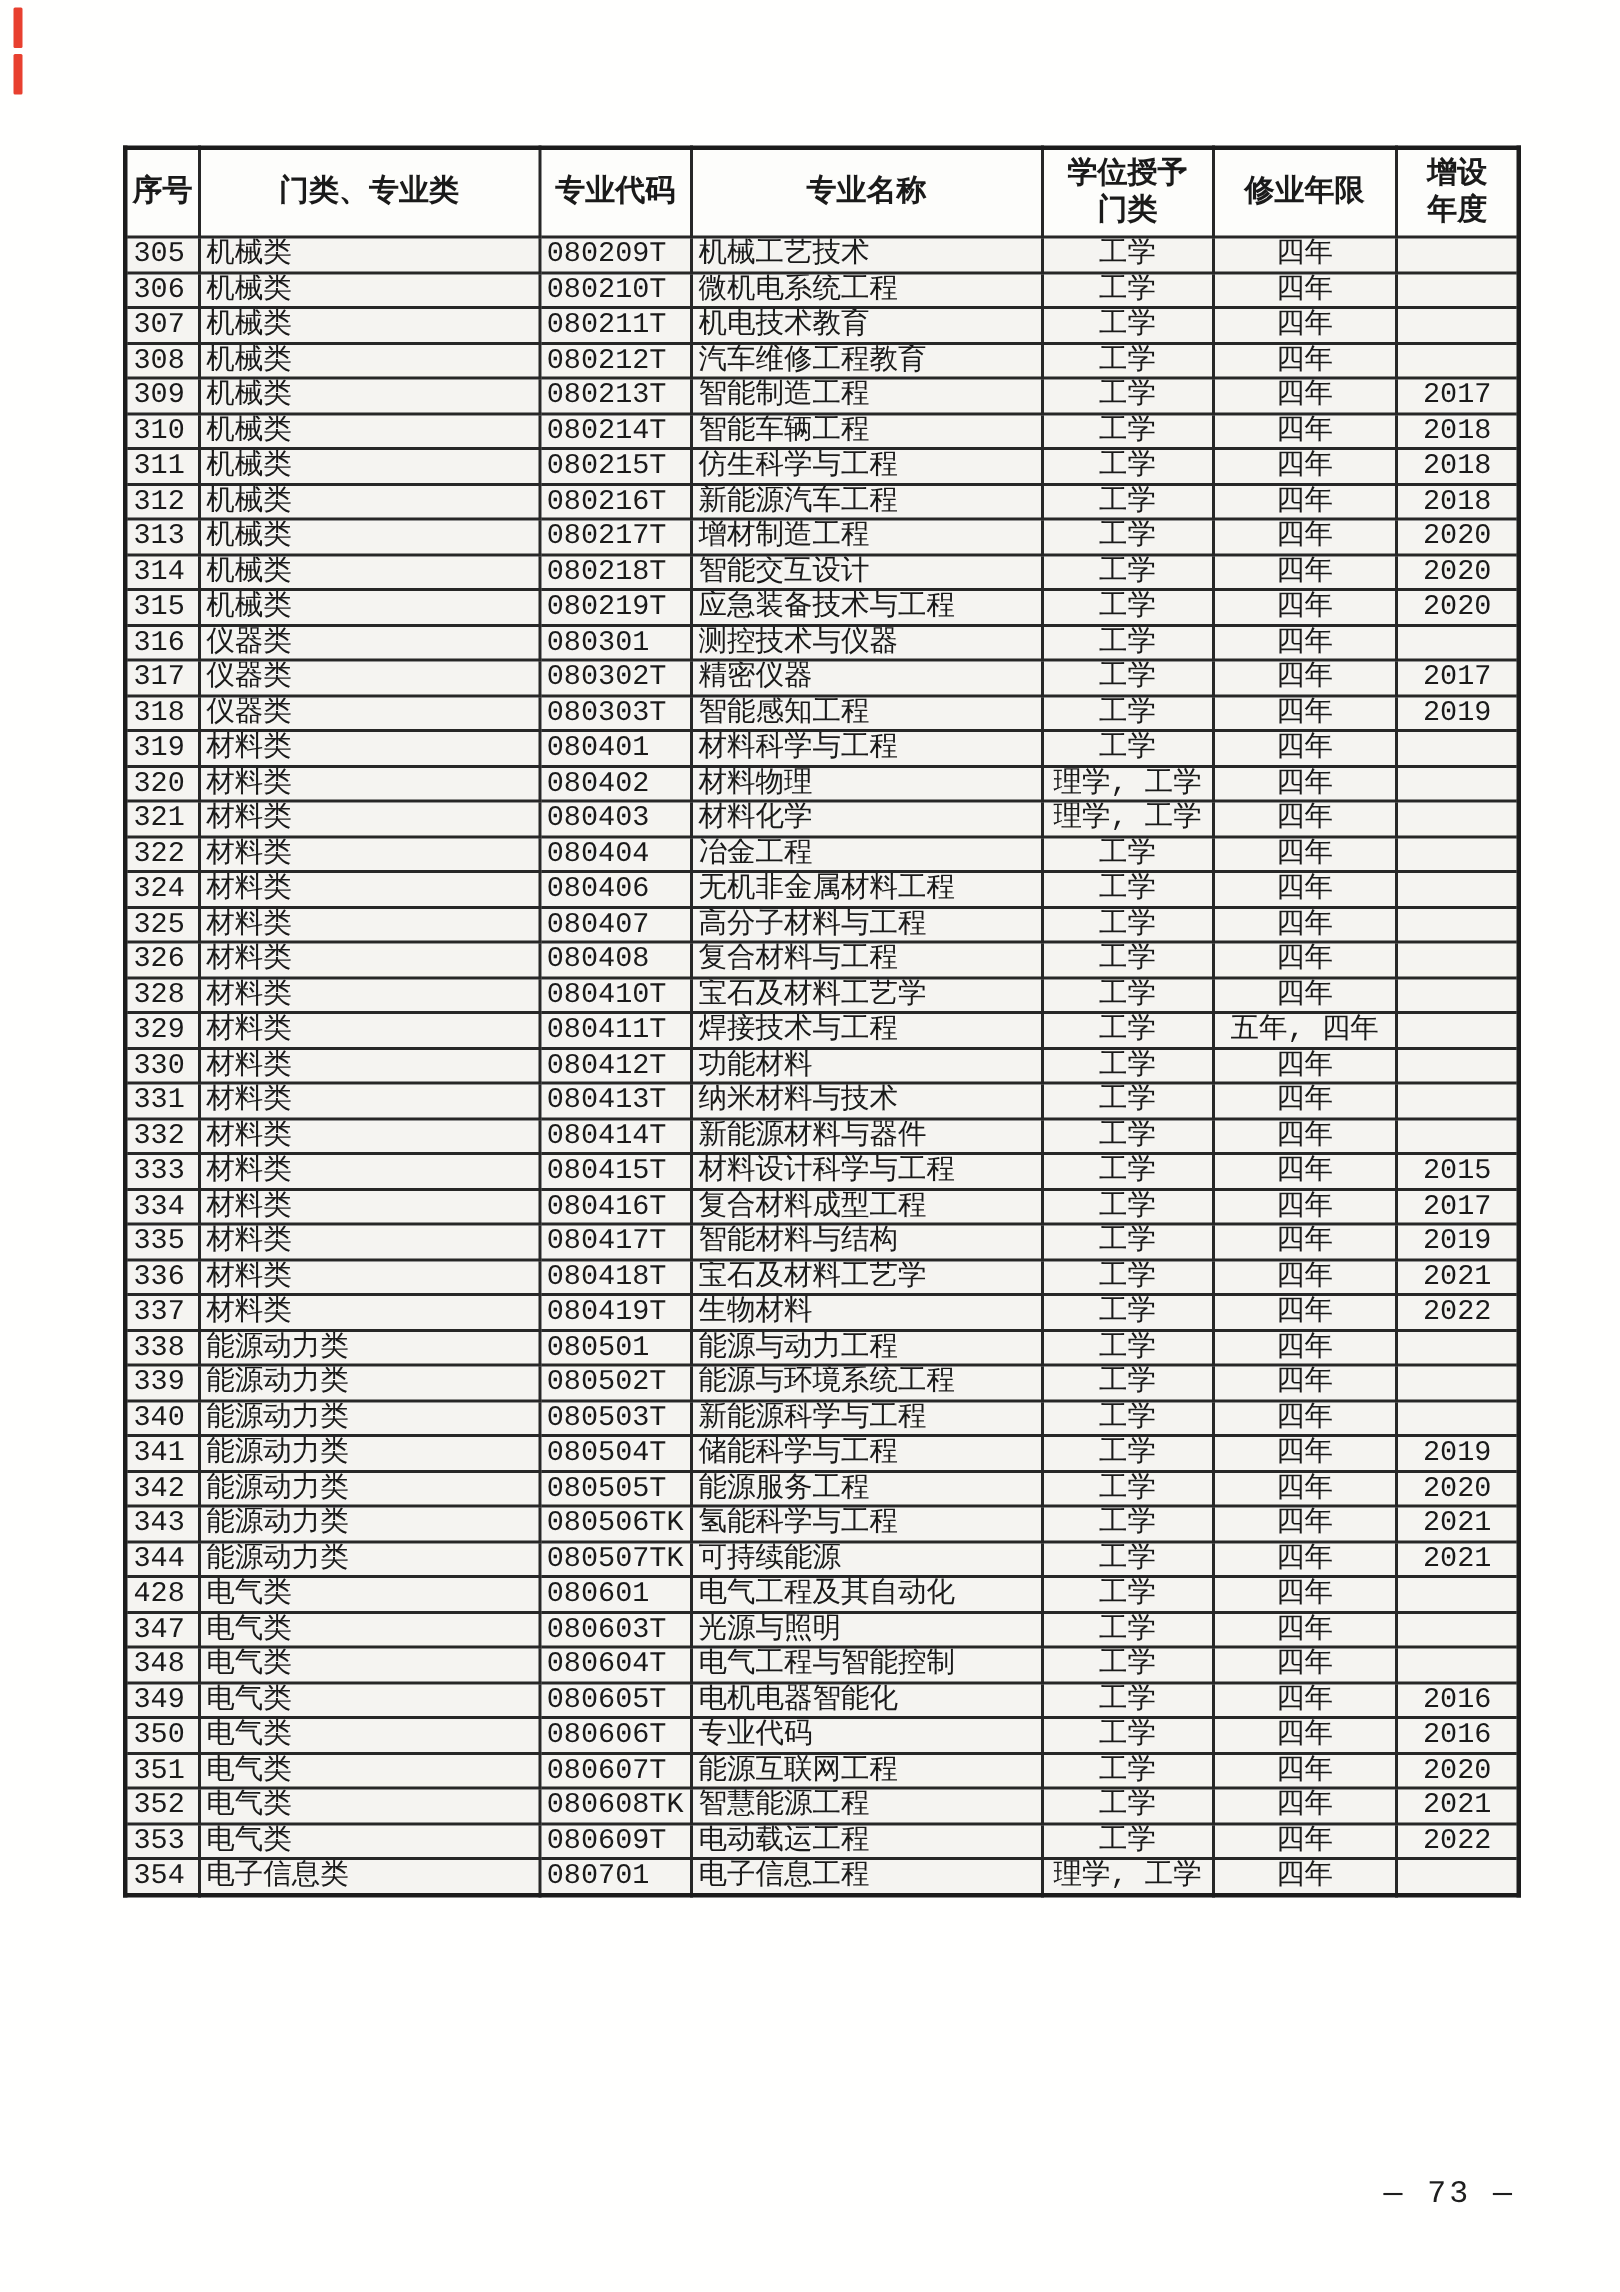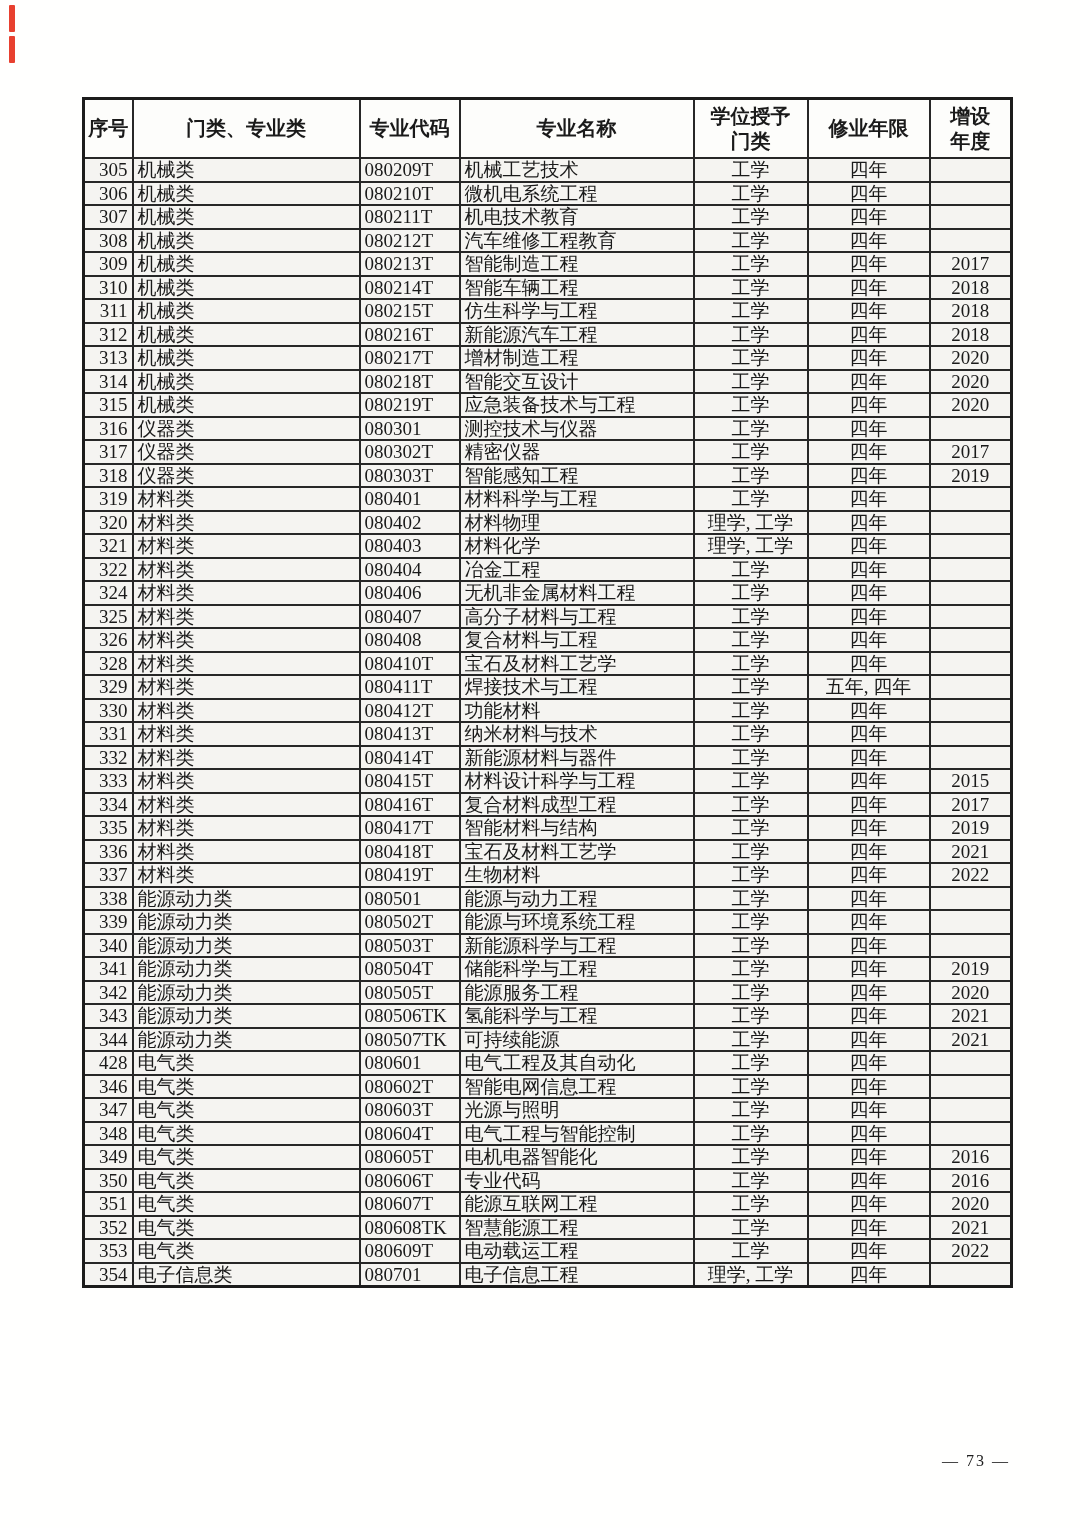--- a/index.html
+++ b/index.html
@@ -1,21 +1,21 @@
 <!DOCTYPE html>
 <html><head>
 <meta charset="utf-8">
 <style>
   html, body { margin: 0; padding: 0; }
   .page {
     position: relative;
     width: 1080px;
     height: 1528px;
     background: #fffffe;
-    font-family: Liberation Serif, serif;
+    font-family: Liberation Mono, monospace;
     color: #1a1a1a;
     overflow: hidden;
   }
   .edge-mark {
     position: absolute;
     left: 9px;
     width: 6px;
     border-radius: 1px;
   }
   .edge-mark.m1 { top: 5px; height: 27px; }
@@ -46,29 +46,29 @@
     padding: 0 2px;
   }
   table.majors tbody td {
     height: 21.5px;
     font-size: 19px;
     line-height: 1;
     vertical-align: middle;
     background: #f5f4f1;
     padding: 0 4px;
   }
-  td.c0 { text-align: right; }
+  td.c0 { text-align: left; }
   td.c1, td.c2, td.c3 { text-align: left; padding-left: 7px; }
   td.c4, td.c5, td.c6 { text-align: center; }
 
   .page-number {
     position: absolute;
     top: 1452px;
     right: 70px;
-    font-size: 16px;
+    font-size: 21px;
     letter-spacing: 2px;
     color: #1e1e1e;
   }
 </style>
 </head>
 <body>
 
 <div class="page">
 
   <div class="edge-mark m1" style="background: rgb(232, 64, 47);"></div>
@@ -443,29 +443,20 @@
         <tr>
           <td class="c0">428</td>
           <td class="c1">电气类</td>
           <td class="c2">080601</td>
           <td class="c3">电气工程及其自动化</td>
           <td class="c4">工学</td>
           <td class="c5">四年</td>
           <td class="c6"></td>
         </tr>
         <tr>
-          <td class="c0">346</td>
-          <td class="c1">电气类</td>
-          <td class="c2">080602T</td>
-          <td class="c3">智能电网信息工程</td>
-          <td class="c4">工学</td>
-          <td class="c5">四年</td>
-          <td class="c6"></td>
-        </tr>
-        <tr>
           <td class="c0">347</td>
           <td class="c1">电气类</td>
           <td class="c2">080603T</td>
           <td class="c3">光源与照明</td>
           <td class="c4">工学</td>
           <td class="c5">四年</td>
           <td class="c6"></td>
         </tr>
         <tr>
           <td class="c0">348</td>

